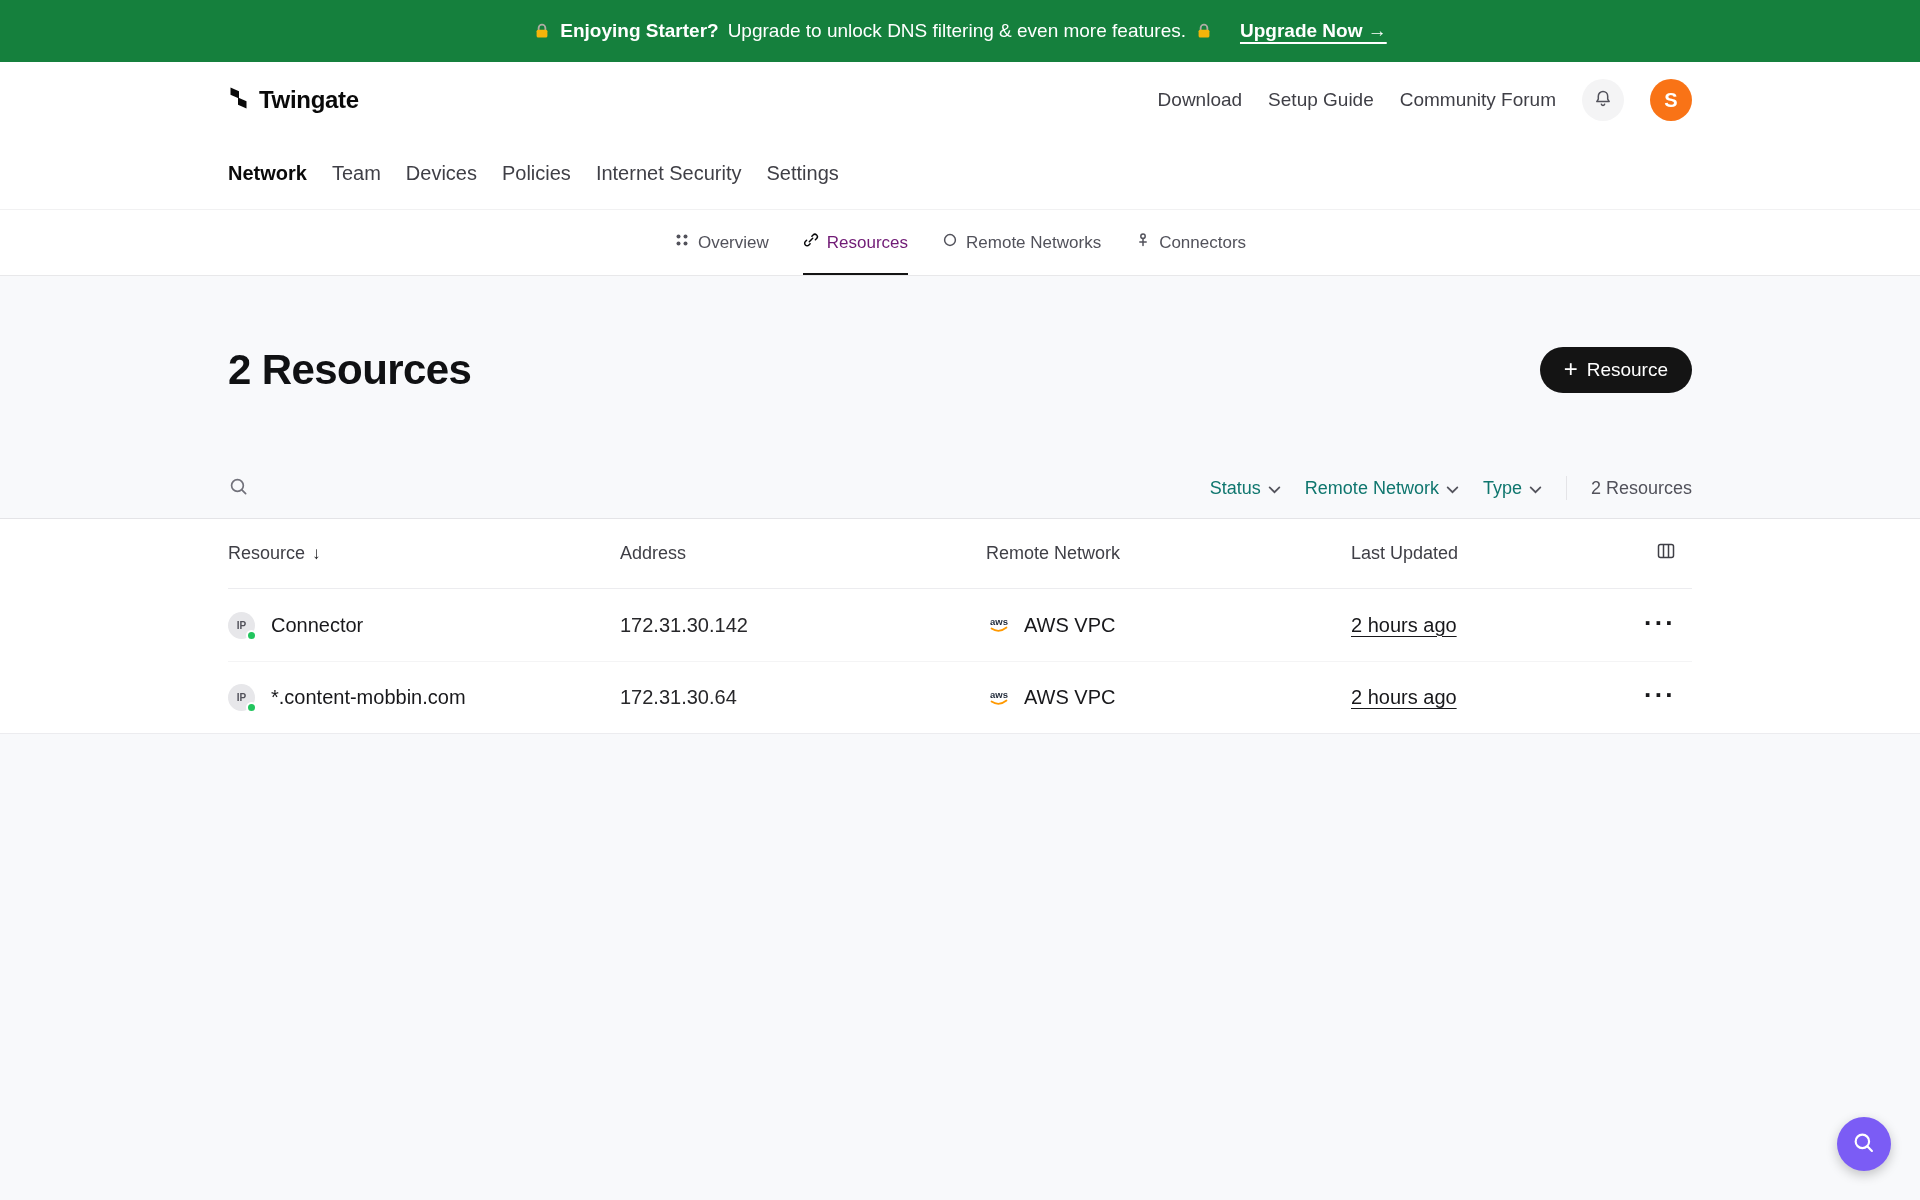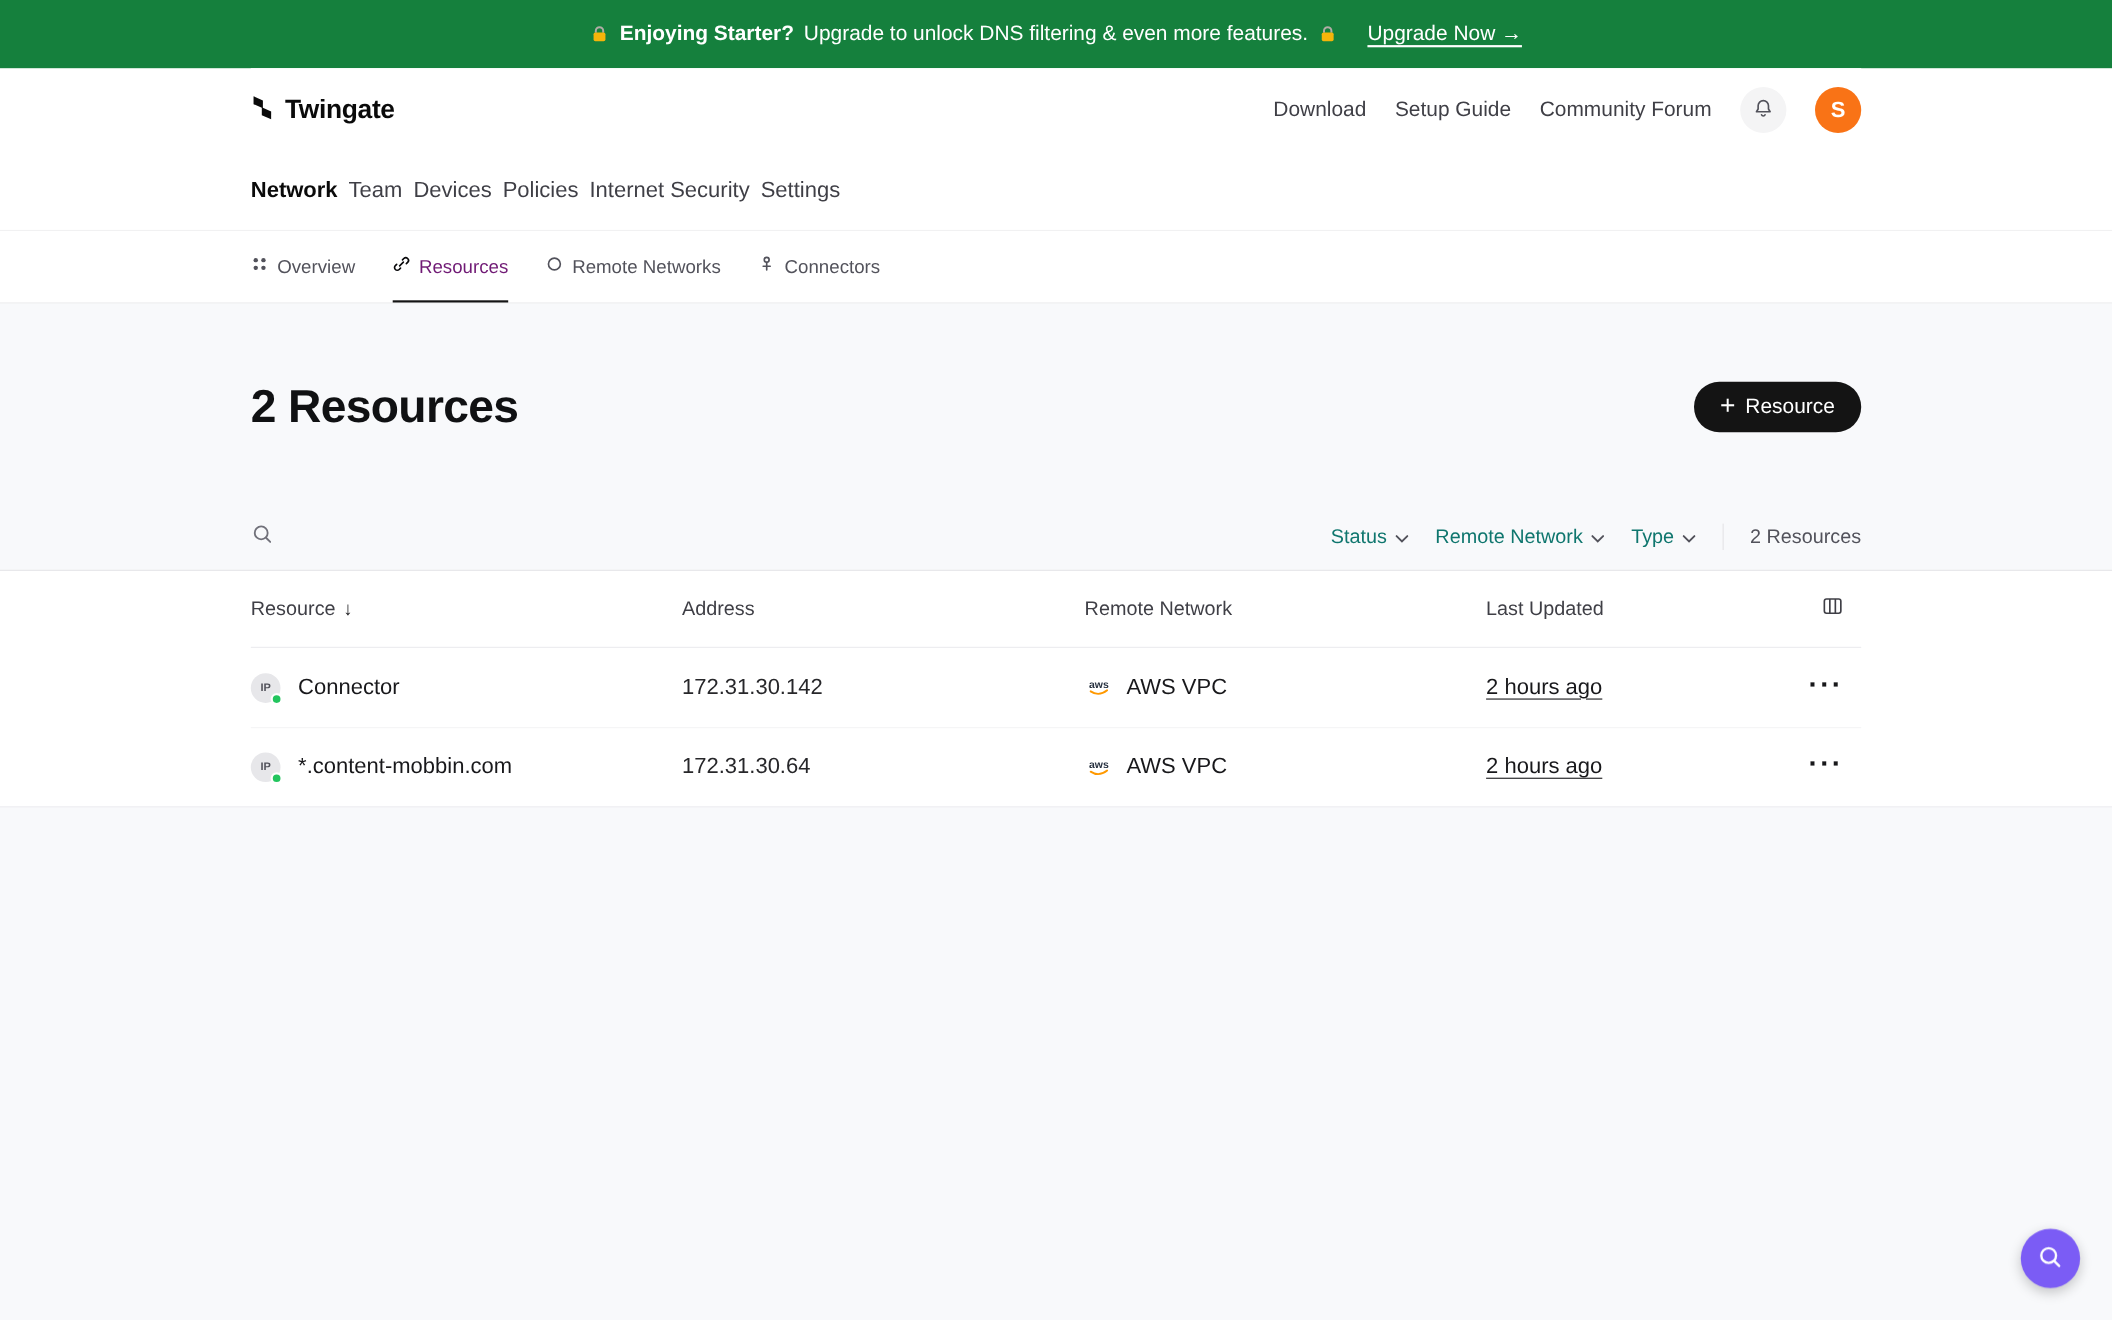--- a/index.html
+++ b/index.html
@@ -3,39 +3,39 @@
 <meta charset="utf-8">
 <style>
   * { margin:0; padding:0; box-sizing:border-box; }
   html,body { width:1920px; height:1200px; overflow:hidden; }
   body { font-family:"Liberation Sans", sans-serif; background:#fff; color:#18181b; -webkit-font-smoothing:antialiased; }
   .container { width:1464px; margin:0 auto; }
 
   
   .banner { height:62px; background:#15803d; color:#fff; display:flex; align-items:center; justify-content:center; font-size:19px; gap:9px; }
   .banner .bold { font-weight:700; }
-  .banner .cta { font-weight:400; margin-left:18px; text-decoration:underline; text-underline-offset:5px; text-decoration-thickness:2px; cursor:pointer; white-space:nowrap; }
+  .banner .cta { font-weight:700; margin-left:18px; text-decoration:underline; text-underline-offset:5px; text-decoration-thickness:2px; cursor:pointer; white-space:nowrap; }
   .lock { display:inline-flex; }
 
   
   .header-top { height:76px; display:flex; align-items:center; justify-content:space-between; background:#fff; }
   .brand { display:flex; align-items:center; gap:10px; cursor:pointer; }
   .brand-name { font-size:24px; font-weight:700; letter-spacing:-0.3px; color:#0a0a0a; }
   .header-right { display:flex; align-items:center; gap:26px; }
   .header-link { font-size:19px; color:#3f3f46; cursor:pointer; }
   .bell-btn { width:42px; height:42px; border-radius:50%; background:#f4f4f5; border:none; display:flex; align-items:center; justify-content:center; cursor:pointer; }
   .avatar { width:42px; height:42px; border-radius:50%; background:#f97316; color:#fff; font-size:20px; font-weight:700; display:flex; align-items:center; justify-content:center; cursor:pointer; }
 
-  .main-nav { height:71px; display:flex; align-items:center; gap:10px; background:#fff; }
+  .main-nav { height:71px; display:flex; align-items:center; gap:25px; background:#fff; }
   .nav-item { font-size:20px; color:#3f3f46; cursor:pointer; }
   .nav-item.active { color:#0a0a0a; font-weight:700; }
 
   
   .subnav { background:#fff; border-top:1px solid #f1f1f2; border-bottom:1px solid #e8e8ea; }
-  .subnav-inner { height:65px; display:flex; align-items:stretch; gap:34px; }
+  .subnav-inner { height:65px; display:flex; align-items:stretch; gap:34px;justify-content:center; }
   .subnav-item { display:flex; align-items:center; gap:8px; font-size:17px; color:#52525b; cursor:pointer; border-bottom:2px solid transparent; padding-top:2px; }
   .subnav-item.active { color:#701a75; border-bottom-color:#141414; font-weight:500; }
   .subnav-item svg { flex:0 0 auto; }
 
   
   .content { background:#f8f9fb; min-height:926px; }
   .title-row { padding-top:70px; display:flex; align-items:center; justify-content:space-between; }
   .page-title { font-size:42px; font-weight:600; color:#101113; letter-spacing:-0.6px; }
   .add-btn { height:46px; padding:0 24px; border:none; border-radius:24px; background:#141414; color:#fff; font-size:19px; font-weight:500; font-family:inherit; display:flex; align-items:center; gap:9px; cursor:pointer; }
   .add-btn .plus { font-size:24px; font-weight:400; line-height:1; margin-top:-2px; }

